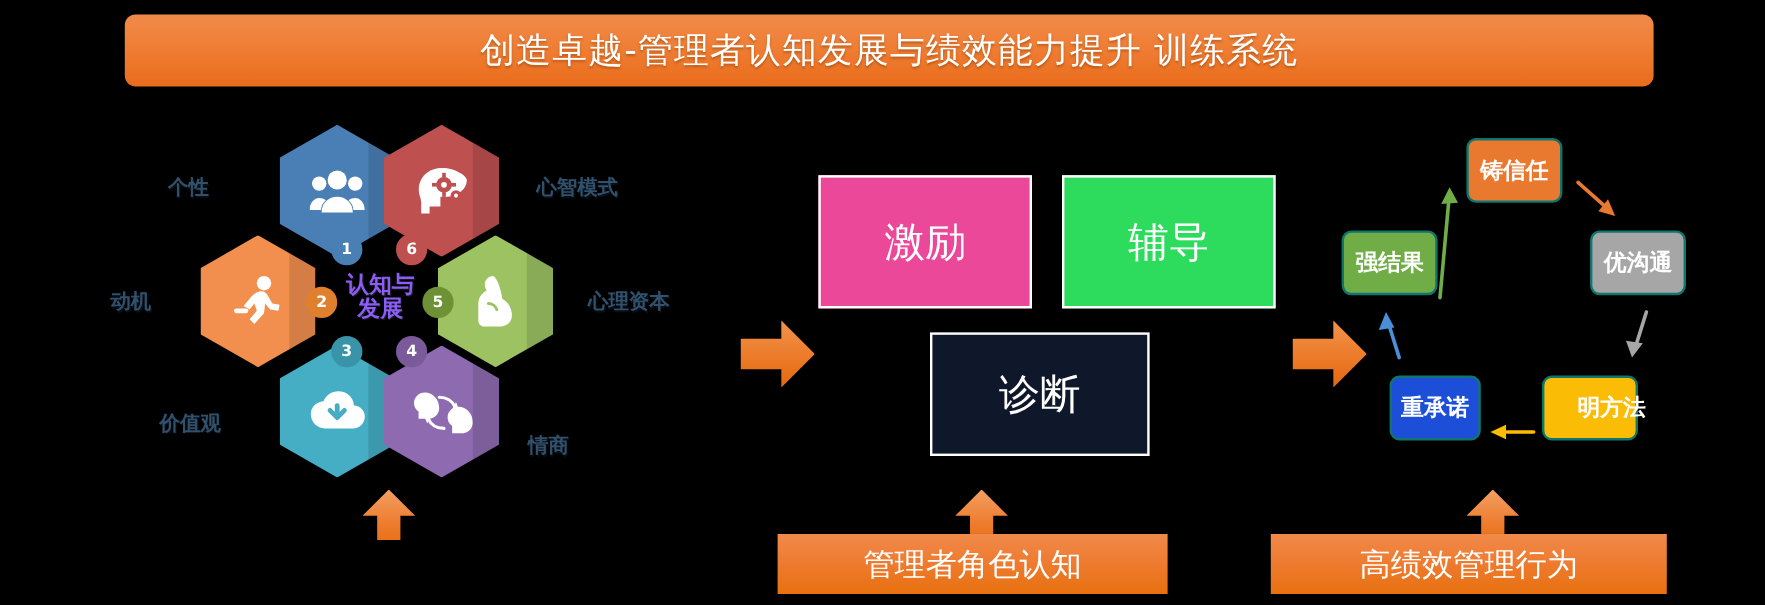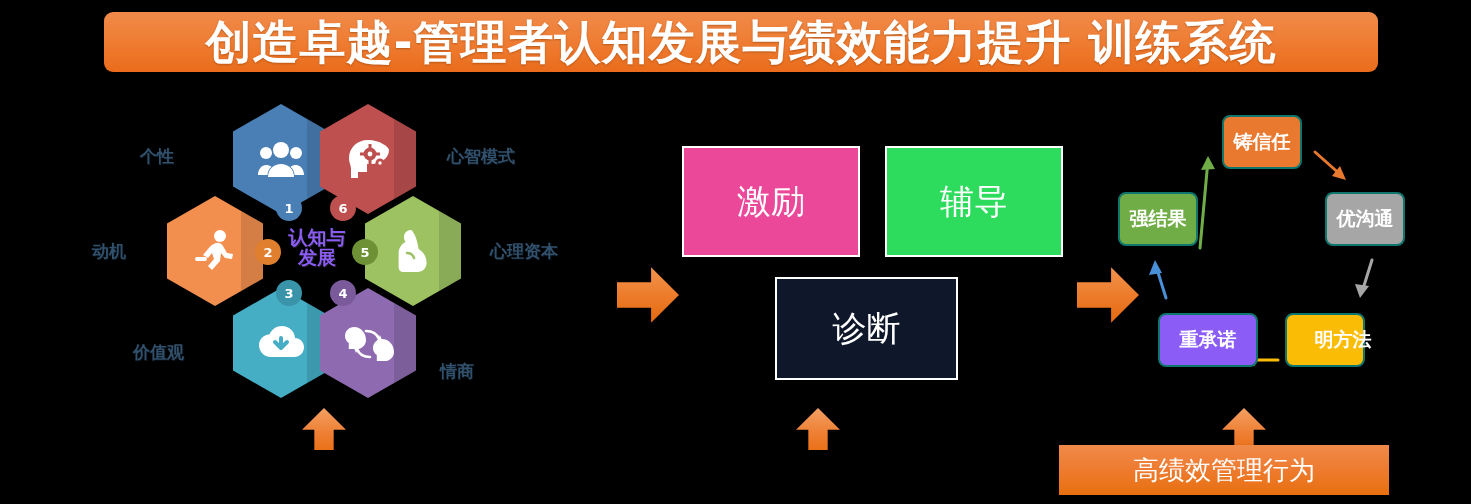--- a/index.html
+++ b/index.html
@@ -12,21 +12,21 @@
 
   
   .title-bar{
     position:absolute;left:104px;top:12px;width:1274px;height:60px;
     border-radius:9px;
     background:linear-gradient(180deg,#f08a4a 0%,#ef7f36 42%,#ea6c1b 100%);
     box-shadow:0 2px 4px rgba(0,0,0,.55);
     display:flex;align-items:center;justify-content:center;
   }
   .title-text{
-    color:#fff;font-size:46px;font-weight:bold;letter-spacing:1px;
+    color:#fff;font-size:29px;font-weight:normal;letter-spacing:1px;
     white-space:nowrap;line-height:1;
     text-shadow:0 1px 2px rgba(120,50,0,.45);
   }
 
   
   .hex{
     position:absolute;width:96px;height:110px;
     clip-path:polygon(50% 0%,100% 25%,100% 75%,50% 100%,0% 75%,0% 25%);
     display:flex;align-items:center;justify-content:center;
   }
@@ -222,24 +222,25 @@
 
       <g>
         <path d="M66 198 L 56 166" stroke="#4a90d9" stroke-width="3" fill="none" stroke-linecap="round"></path>
         <path d="M55 160 L 62 173 L 49 175 Z" fill="#4a90d9"></path>
       </g>
     </svg>
 
     <div class="cyc" style="left:1222px;top:115px;width:80px;height:54px;background:#e8792e;z-index:3;">铸信任</div>
     <div class="cyc" style="left:1325px;top:192px;width:80px;height:54px;background:#a6a6a6;z-index:3;">优沟通</div>
     <div class="cyc" style="left:1285px;top:313px;width:80px;height:54px;background:#fbbc05;z-index:3;padding-left:44px;">明方法</div>
-    <div class="cyc" style="left:1158px;top:313px;width:100px;height:54px;background:#8b5cf6;z-index:3;">重承诺</div>
+    <div class="cyc" style="left:1158px;top:313px;width:76px;height:54px;background:#1d4ed8;z-index:3;">重承诺</div>
     <div class="cyc" style="left:1118px;top:192px;width:80px;height:54px;background:#70ad47;z-index:3;">强结果</div>
   </div>
 
   <div class="uparrow" style="left:302px;top:408px;"></div>
 
   <div class="uparrow" style="left:796px;top:408px;"></div>
+  <div class="botbar" style="left:648px;top:445px;width:325px;">管理者角色认知</div>
 
   <div class="uparrow" style="left:1222px;top:408px;"></div>
   <div class="botbar" style="left:1059px;top:445px;width:330px;">高绩效管理行为</div>
 
 </div>
 
 </body></html>

